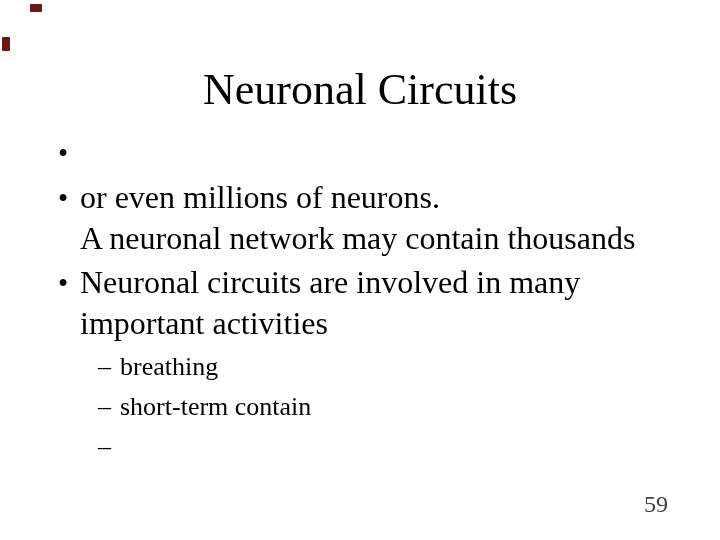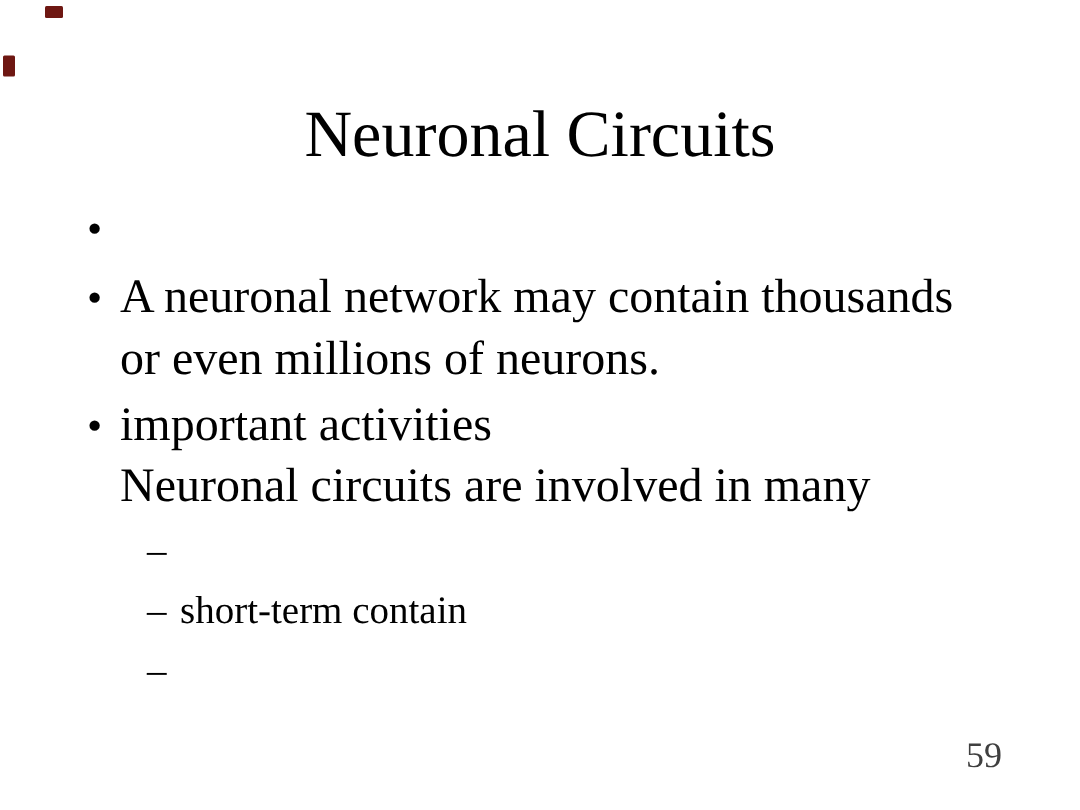--- a/index.html
+++ b/index.html
@@ -105,37 +105,40 @@
 
   <div class="content">
 
     <div class="row l1">
       <span class="marker">•</span>
     </div>
 
     <div class="row l1">
       <span class="marker">•</span>
       <span class="lines">
+        <span class="line">or even millions of neurons.</span>
         <span class="line">A neuronal network may contain thousands</span>
-        <span class="line">or even millions of neurons.</span>
       </span>
     </div>
 
     <div class="row l1">
       <span class="marker">•</span>
       <span class="lines">
+        <span class="line">Neuronal circuits are involved in many</span>
         <span class="line">important activities</span>
-        <span class="line">Neuronal circuits are involved in many</span>
       </span>
     </div>
 
     <div class="sub-group">
 
       <div class="row l2">
         <span class="marker">–</span>
+        <span class="lines">
+          <span class="line">breathing</span>
+        </span>
       </div>
 
       <div class="row l2">
         <span class="marker">–</span>
         <span class="lines">
           <span class="line">short-term contain</span>
         </span>
       </div>
 
       <div class="row l2">

